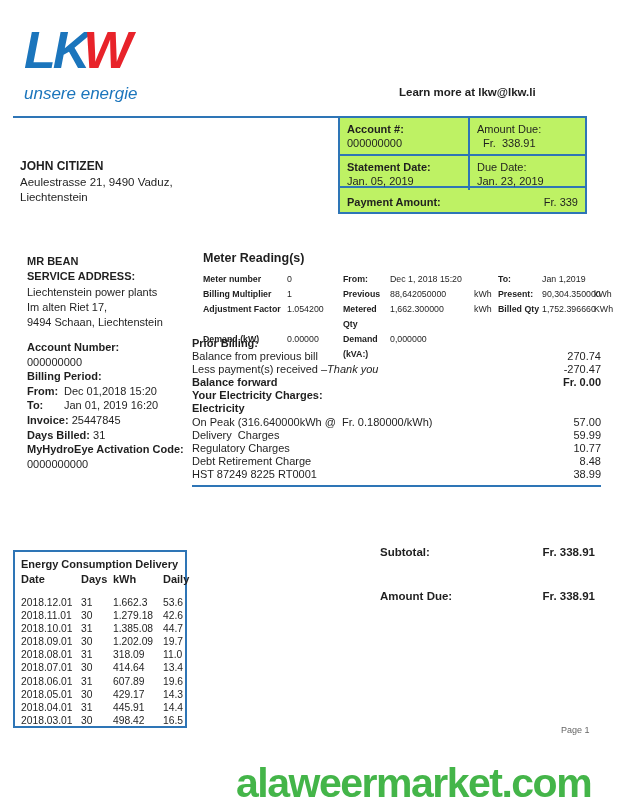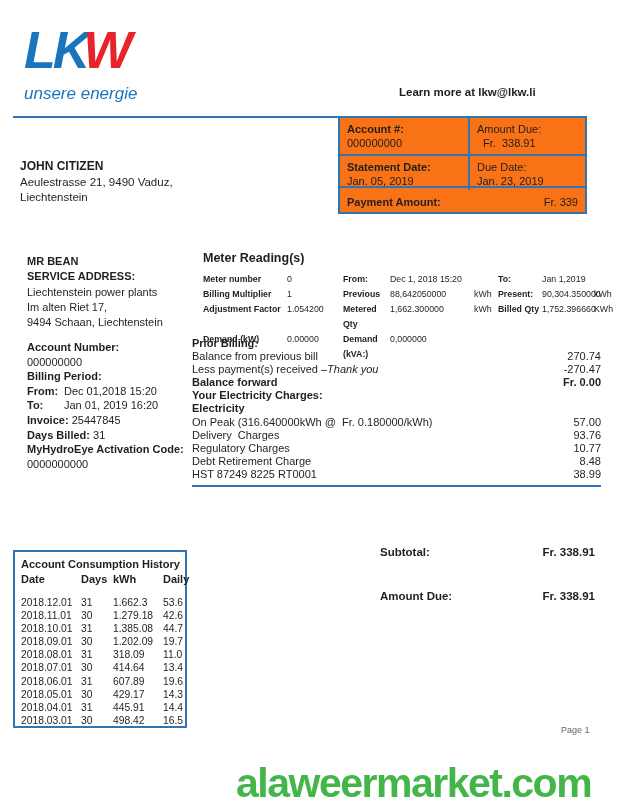--- a/index.html
+++ b/index.html
@@ -14,21 +14,21 @@
 
   
   .logo-word{position:absolute;left:24px;top:20px;font-size:52px;font-weight:800;font-style:italic;letter-spacing:-3px;line-height:60px;}
   .logo-lk{color:var(--logo-blue);}
   .logo-w{color:var(--logo-red);margin-left:-4px;}
   .tagline{position:absolute;left:24px;top:84px;font-size:17px;font-style:italic;color:var(--logo-blue);font-weight:500;}
   .learn-more{position:absolute;left:399px;top:86px;font-size:11.5px;font-weight:700;}
   .header-rule{position:absolute;left:13px;top:116px;width:327px;height:2px;background:var(--accent);}
 
   
-  .acct-box{position:absolute;left:338px;top:116px;width:249px;border:2px solid var(--accent);background:#f97316;}
+  .acct-box{position:absolute;left:338px;top:116px;width:249px;border:2px solid var(--accent);background:#bef264;}
   .acct-grid{display:grid;grid-template-columns:128px 1fr;border-bottom:2px solid var(--accent);}
   .acct-grid .cell{padding:4px 7px 2px 7px;font-size:11px;line-height:14px;}
   .acct-grid .cell + .cell{border-left:2px solid var(--accent);}
   .r1{height:38px;}
   .r2{height:32px;}
   .r3{display:flex;justify-content:space-between;align-items:flex-end;padding:4px 7px;height:24px;font-size:11px;}
   .indent{padding-left:6px;}
 
   
   .customer{position:absolute;left:20px;top:159px;font-size:11.5px;line-height:15.5px;}
@@ -214,21 +214,21 @@
 
 
 
   <div class="c-line">
     <span class="c-text pre"><span class="ct pre">On Peak (316.640000kWh @  Fr. 0.180000/kWh)</span><span class="ci c-italic"></span></span>
     <span class="c-val">57.00</span>
   </div>
 
   <div class="c-line">
     <span class="c-text pre"><span class="ct pre">Delivery  Charges</span><span class="ci c-italic"></span></span>
-    <span class="c-val">93.76</span>
+    <span class="c-val">59.99</span>
   </div>
 
   <div class="c-line">
     <span class="c-text pre"><span class="ct pre">Regulatory Charges</span><span class="ci c-italic"></span></span>
     <span class="c-val">10.77</span>
   </div>
 
   <div class="c-line">
     <span class="c-text pre"><span class="ct pre">Debt Retirement Charge</span><span class="ci c-italic"></span></span>
     <span class="c-val">8.48</span>
@@ -244,21 +244,21 @@
   <div class="total-row subtotal">
     <span>Subtotal:</span>
     <span>Fr. 338.91</span>
   </div>
   <div class="total-row amount-due">
     <span>Amount Due:</span>
     <span>Fr. 338.91</span>
   </div>
 
   <div class="hist-box">
-    <div class="hist-title">Account Consumption History</div>
+    <div class="hist-title">Energy Consumption Delivery</div>
     <div class="hist-head" id="hist-head">
         <span>Date</span>
         <span>Days</span>
         <span>kWh</span>
         <span>Daily</span>
       </div>
     <div class="hist-rows" id="hist-rows">
         <div class="t-row">
           <span>2018.12.01</span>
           <span>31</span>

